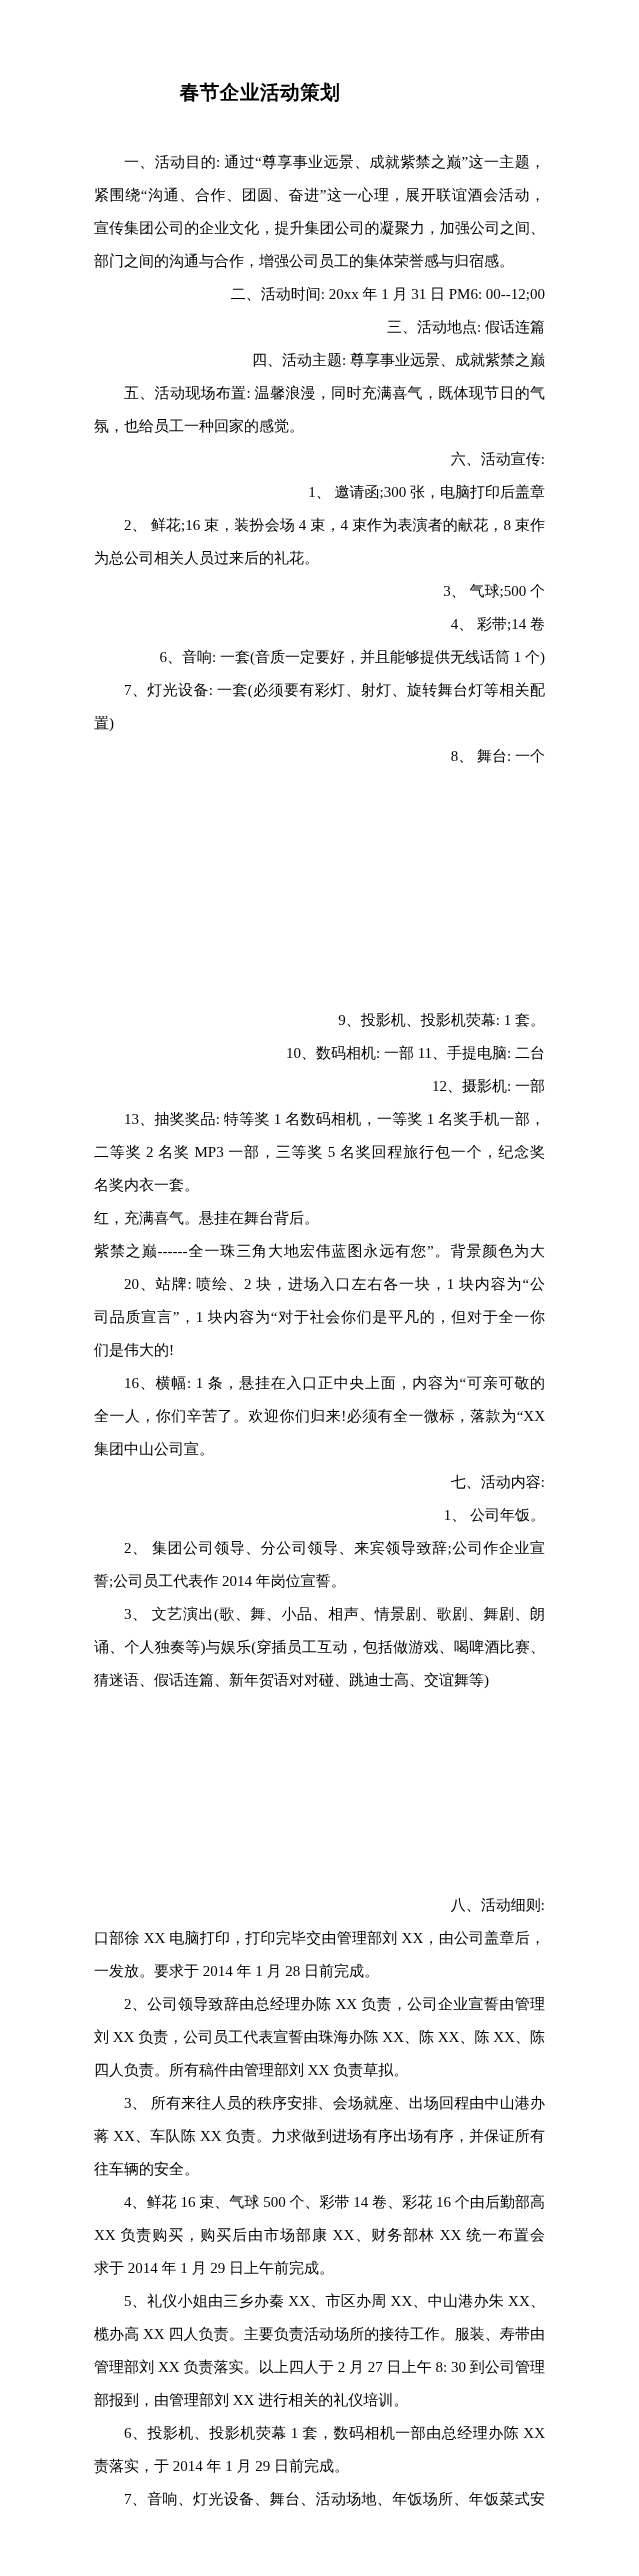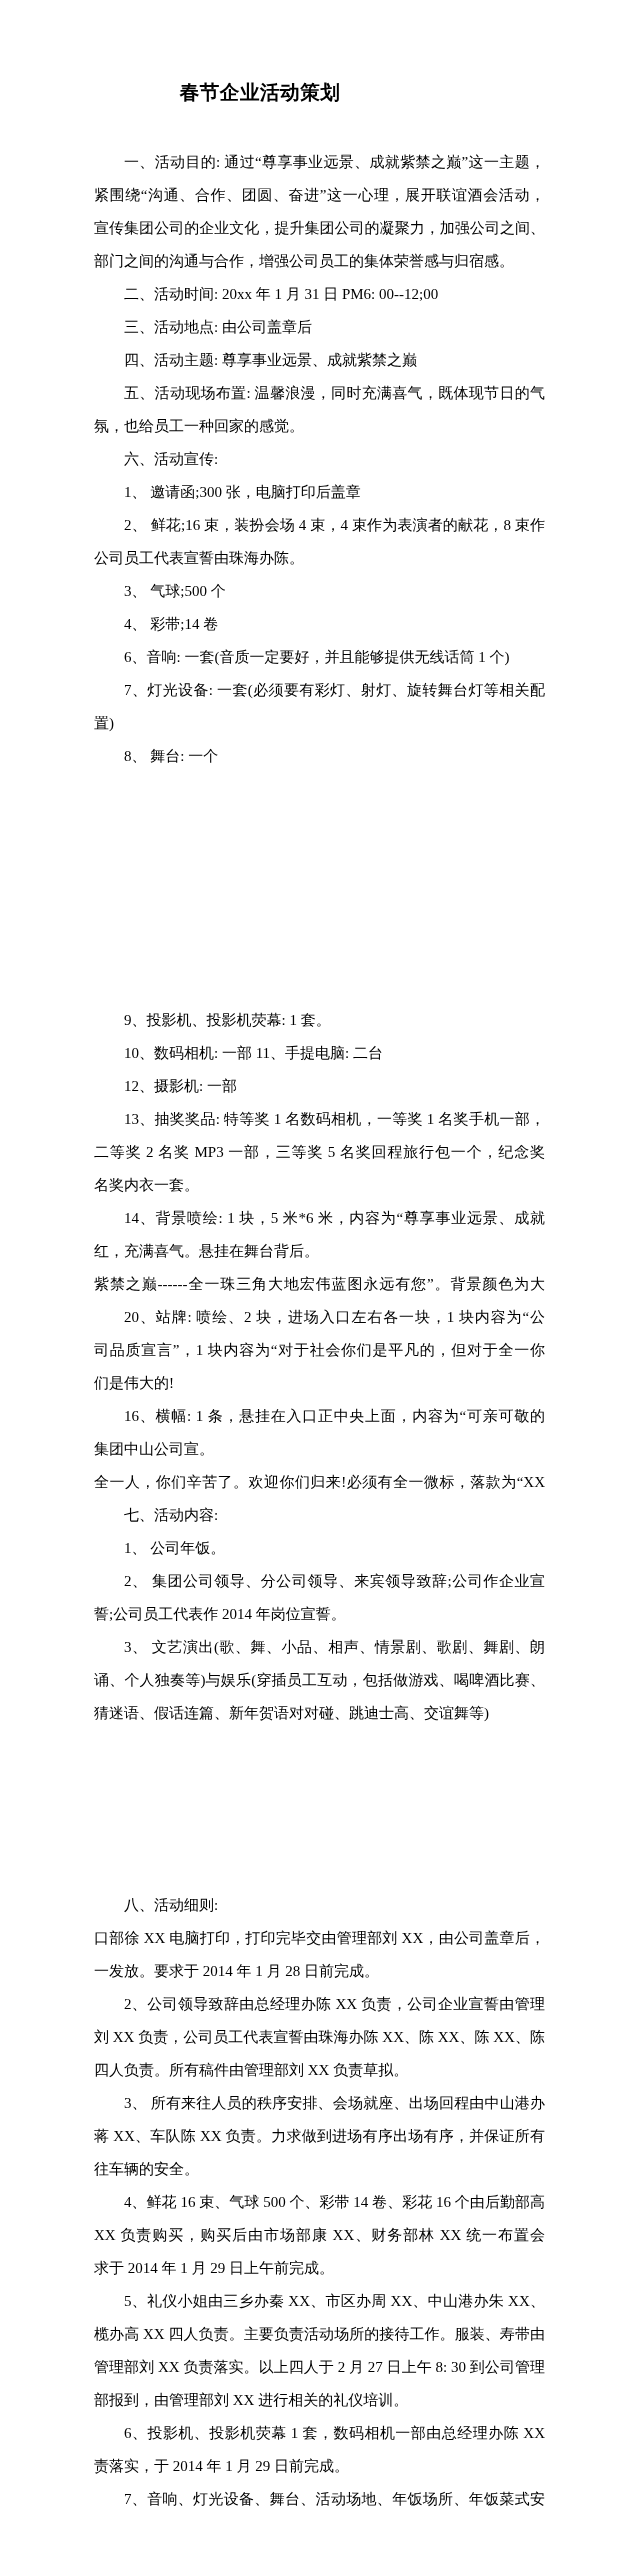--- a/index.html
+++ b/index.html
@@ -36,70 +36,69 @@
   #page-block-1 { top: 1004px; font-family: Liberation Serif, serif; }
   #page-block-2 { top: 1889px; }
   .ln {
     height: 33px;
     line-height: 33px;
     font-size: 15px;
     white-space: normal;
     overflow: hidden;
     text-align: left;
   }
-  .ln.ind { text-indent: 30px; }
+  .ln.ind { text-indent: 30px; text-align: right; }
   .ln.jst {
     text-align: justify;
     text-align-last: justify;
     text-justify: inter-character;
   }
 </style>
 </head>
 <body>
 
 <div id="doc">
   <div id="doc-title">春节企业活动策划</div>
 
   <div id="page-block-0" class="text-block">
       <div class="ln ind jst">一、活动目的: 通过“尊享事业远景、成就紫禁之巅”这一主题，紧</div>
       <div class="ln jst">紧围绕“沟通、合作、团圆、奋进”这一心理，展开联谊酒会活动，</div>
       <div class="ln jst">宣传集团公司的企业文化，提升集团公司的凝聚力，加强公司之间、</div>
       <div class="ln">部门之间的沟通与合作，增强公司员工的集体荣誉感与归宿感。</div>
       <div class="ln ind">二、活动时间: 20xx 年 1 月 31 日  PM6: 00--12;00</div>
-      <div class="ln ind">三、活动地点: 由公司盖章后</div>
+      <div class="ln ind">三、活动地点: 假话连篇</div>
       <div class="ln ind">四、活动主题: 尊享事业远景、成就紫禁之巅</div>
       <div class="ln ind jst">五、活动现场布置: 温馨浪漫，同时充满喜气，既体现节日的气</div>
       <div class="ln">氛，也给员工一种回家的感觉。</div>
       <div class="ln ind">六、活动宣传:</div>
       <div class="ln ind">1、 邀请函;300 张，电脑打印后盖章</div>
       <div class="ln ind jst">2、 鲜花;16 束，装扮会场 4 束，4 束作为表演者的献花，8 束作</div>
-      <div class="ln">公司员工代表宣誓由珠海办陈。</div>
+      <div class="ln">为总公司相关人员过来后的礼花。</div>
       <div class="ln ind">3、 气球;500 个</div>
       <div class="ln ind">4、 彩带;14 卷</div>
       <div class="ln ind">6、音响: 一套(音质一定要好，并且能够提供无线话筒 1 个)</div>
       <div class="ln ind jst">7、灯光设备: 一套(必须要有彩灯、射灯、旋转舞台灯等相关配</div>
       <div class="ln">置)</div>
       <div class="ln ind">8、 舞台: 一个</div>
     </div>
   <div id="page-block-1" class="text-block">
       <div class="ln ind">9、投影机、投影机荧幕: 1 套。</div>
       <div class="ln ind">10、数码相机: 一部 11、手提电脑: 二台</div>
       <div class="ln ind">12、摄影机: 一部</div>
       <div class="ln ind jst">13、抽奖奖品: 特等奖 1 名数码相机，一等奖 1 名奖手机一部，</div>
       <div class="ln jst">二等奖 2 名奖 MP3 一部，三等奖 5 名奖回程旅行包一个，纪念奖 120</div>
       <div class="ln">名奖内衣一套。</div>
-      <div class="ln ind jst">14、背景喷绘: 1 块，5 米*6 米，内容为“尊享事业远景、成就</div>
       <div class="ln">红，充满喜气。悬挂在舞台背后。</div>
       <div class="ln jst">紫禁之巅------全一珠三角大地宏伟蓝图永远有您”。背景颜色为大</div>
       <div class="ln ind jst">20、站牌: 喷绘、2 块，进场入口左右各一块，1 块内容为“公</div>
       <div class="ln jst">司品质宣言”，1 块内容为“对于社会你们是平凡的，但对于全一你</div>
       <div class="ln">们是伟大的!</div>
       <div class="ln ind jst">16、横幅: 1 条，悬挂在入口正中央上面，内容为“可亲可敬的</div>
+      <div class="ln jst">全一人，你们辛苦了。欢迎你们归来!必须有全一微标，落款为“XX</div>
       <div class="ln">集团中山公司宣。</div>
-      <div class="ln jst">全一人，你们辛苦了。欢迎你们归来!必须有全一微标，落款为“XX</div>
       <div class="ln ind">七、活动内容:</div>
       <div class="ln ind">1、 公司年饭。</div>
       <div class="ln ind jst">2、 集团公司领导、分公司领导、来宾领导致辞;公司作企业宣</div>
       <div class="ln">誓;公司员工代表作 2014 年岗位宣誓。</div>
       <div class="ln ind jst">3、 文艺演出(歌、舞、小品、相声、情景剧、歌剧、舞剧、朗</div>
       <div class="ln jst">诵、个人独奏等)与娱乐(穿插员工互动，包括做游戏、喝啤酒比赛、</div>
       <div class="ln">猜迷语、假话连篇、新年贺语对对碰、跳迪士高、交谊舞等)</div>
     </div>
   <div id="page-block-2" class="text-block">
       <div class="ln ind">八、活动细则:</div>

